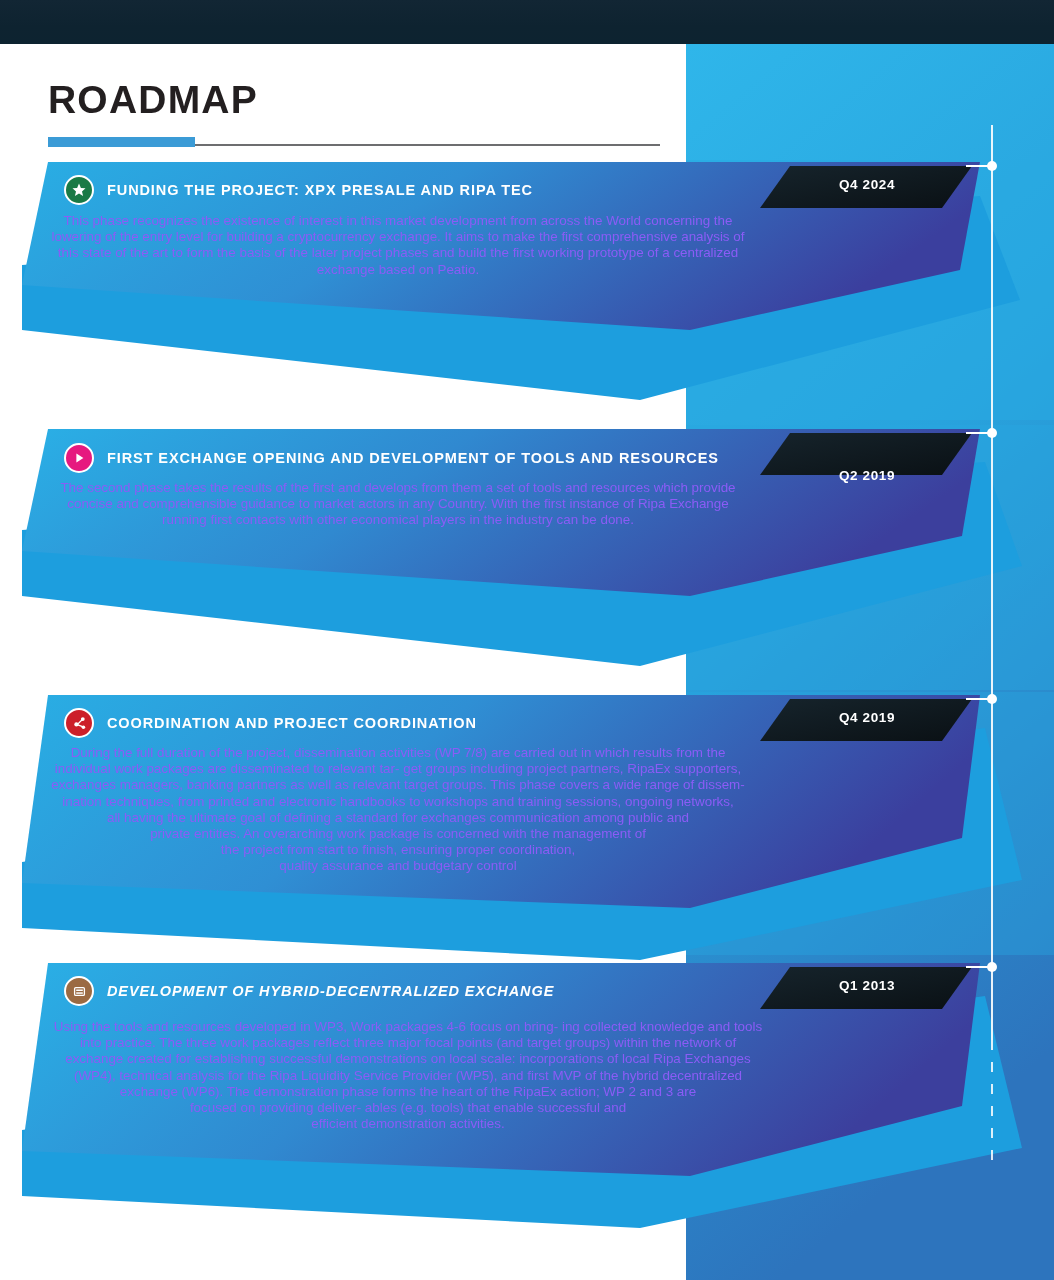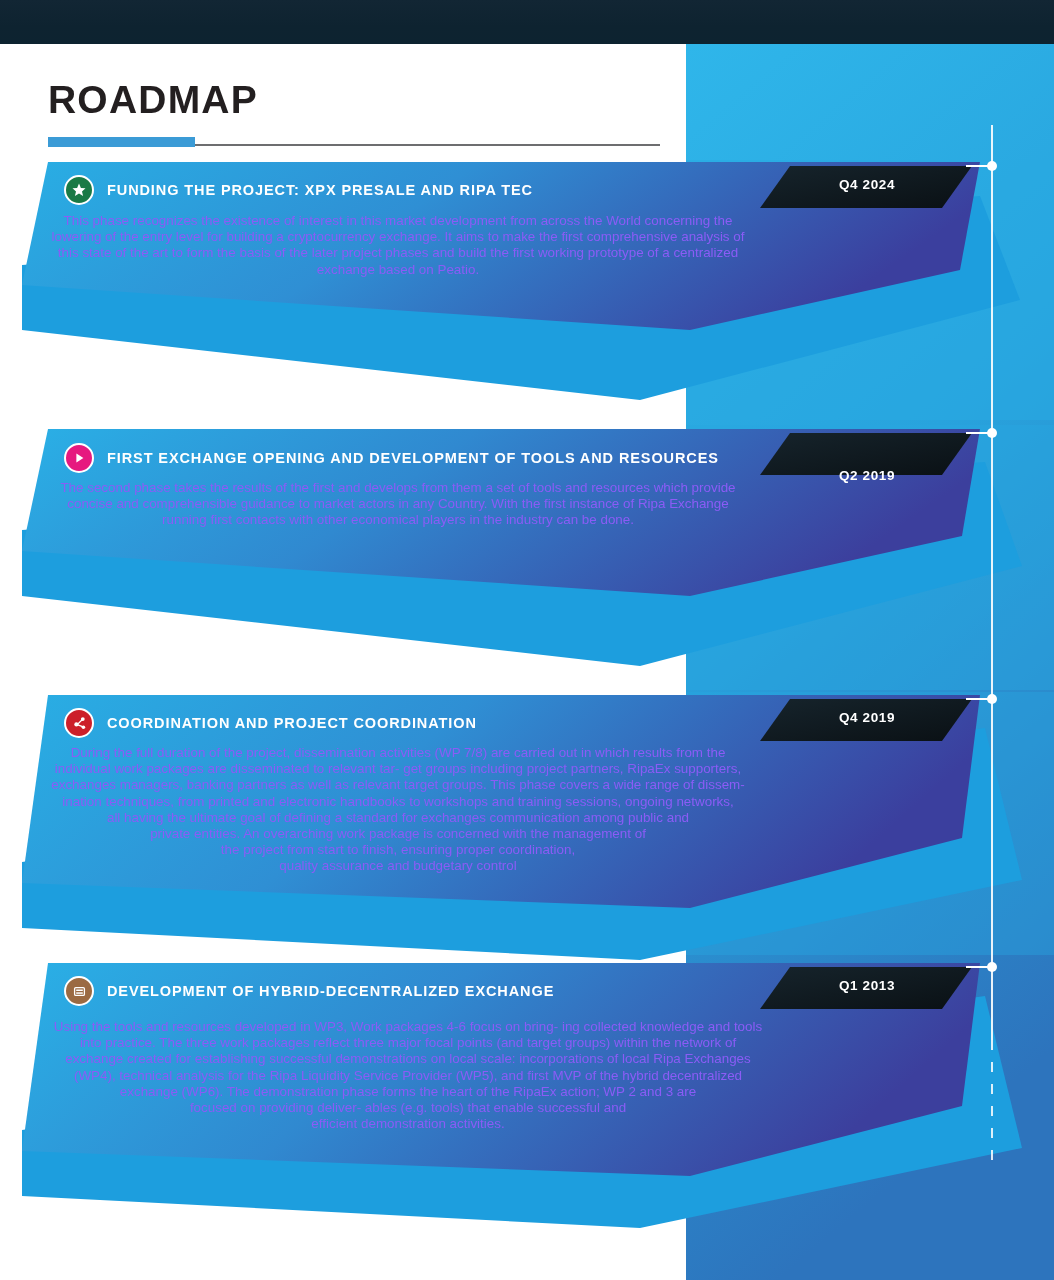--- a/index.html
+++ b/index.html
@@ -261,21 +261,21 @@
 exchanges managers, banking partners as well as relevant target groups. This phase covers a wide range of dissem-
 ination techniques, from printed and electronic handbooks to workshops and training sessions, ongoing networks,
 all having the ultimate goal of defining a standard for exchanges communication among public and
 private entities. An overarching work package is concerned with the management of
 the project from start to finish, ensuring proper coordination,
 quality assurance and budgetary control</div>
       <div class="date-label" style="left:839px; top:710px;">Q4 2019</div>
     </div>
 
     <div class="phase">
-      <div class="phase-head" style="left:64px; top:976px;">
+      <div class="phase-head" style="left:64px; top:976px;font-style:italic;">
         <span class="phase-icon" style="background:#9b6a42;">
           <svg width="17" height="17" viewBox="0 0 17 17">
             <rect x="3.6" y="4.6" width="9.8" height="7.8" rx="1.2" fill="none" stroke="#ffffff" stroke-width="1.3"></rect>
             <rect x="5.2" y="6.5" width="6.6" height="1.5" fill="#ffffff"></rect>
             <rect x="5.2" y="9.3" width="6.6" height="1.5" fill="#ffffff"></rect>
           </svg>
         </span>
         <span class="phase-title">DEVELOPMENT OF HYBRID-DECENTRALIZED EXCHANGE</span>
       </div>
       <div class="phase-body align-center" style="left:38px; top:1019px; width:740px;">Using the tools and resources developed in WP3, Work packages 4-6 focus on bring- ing collected knowledge and tools

